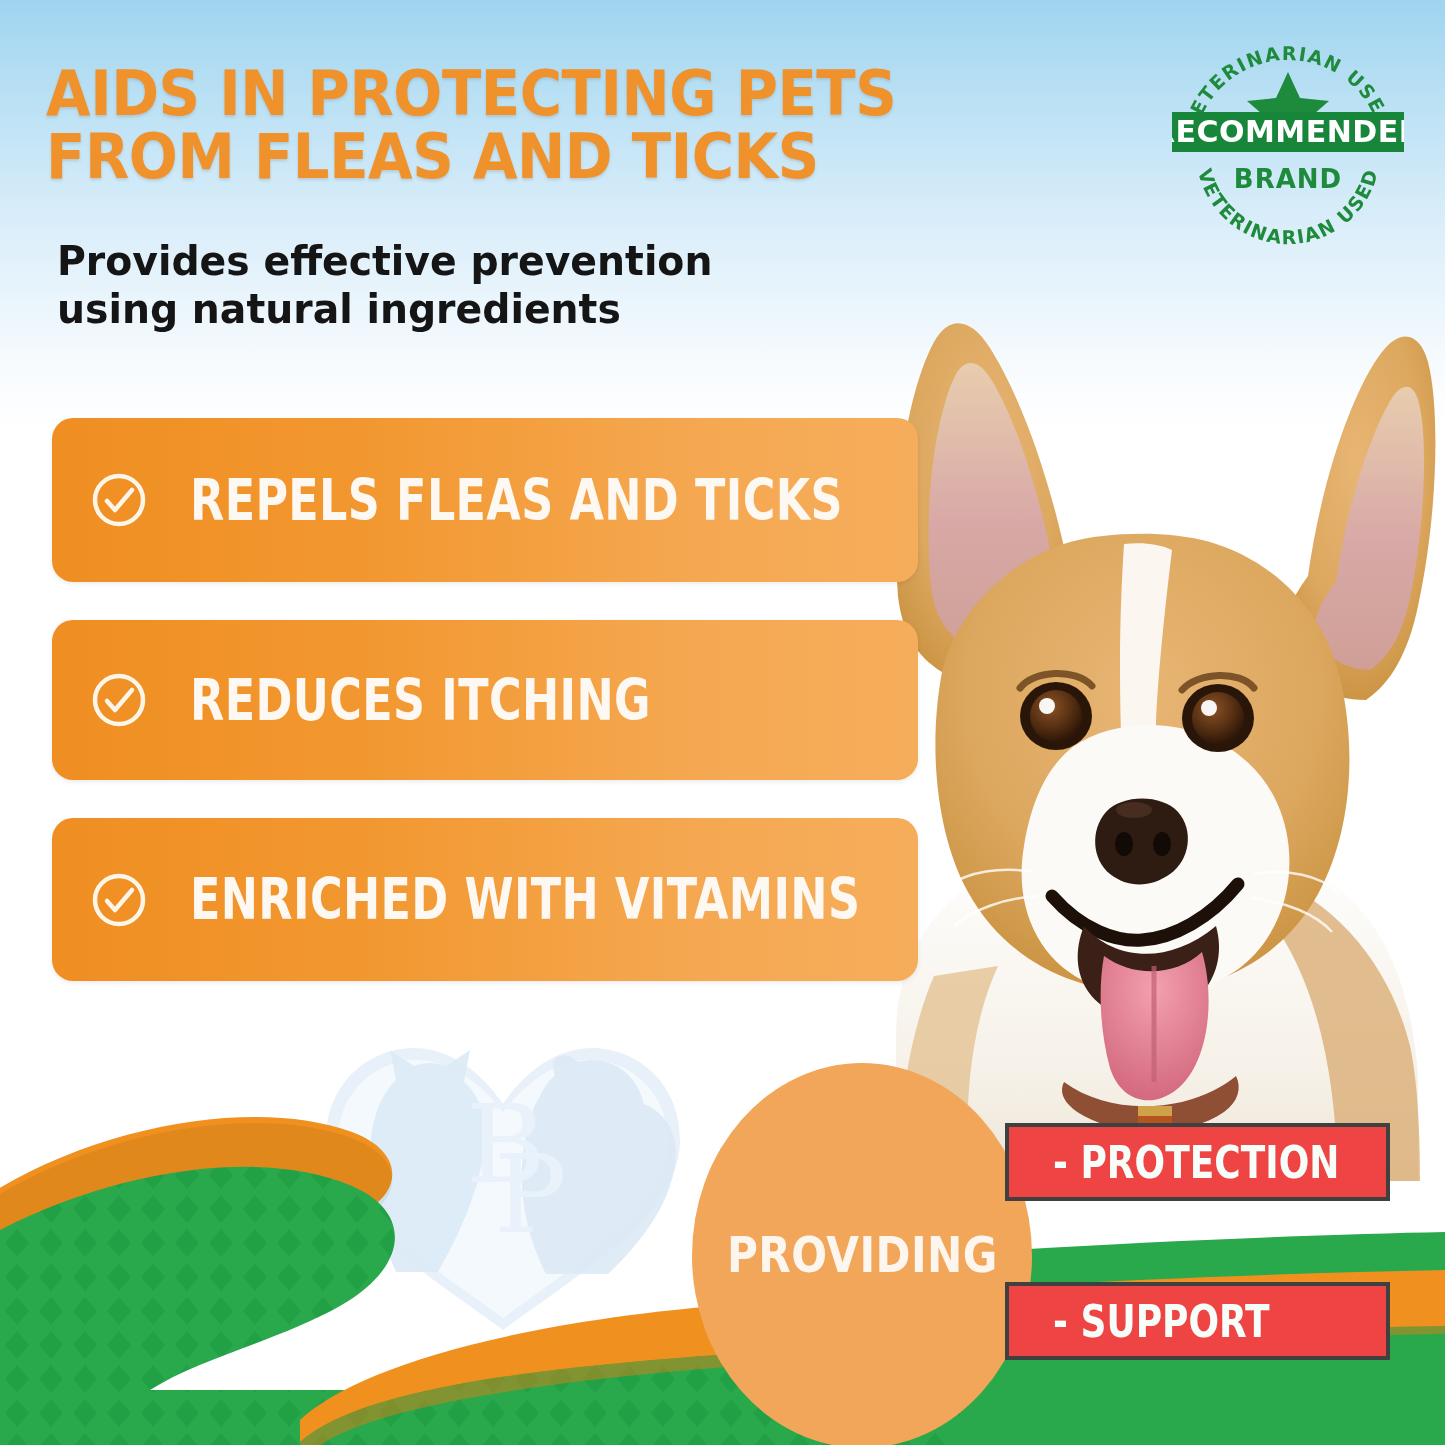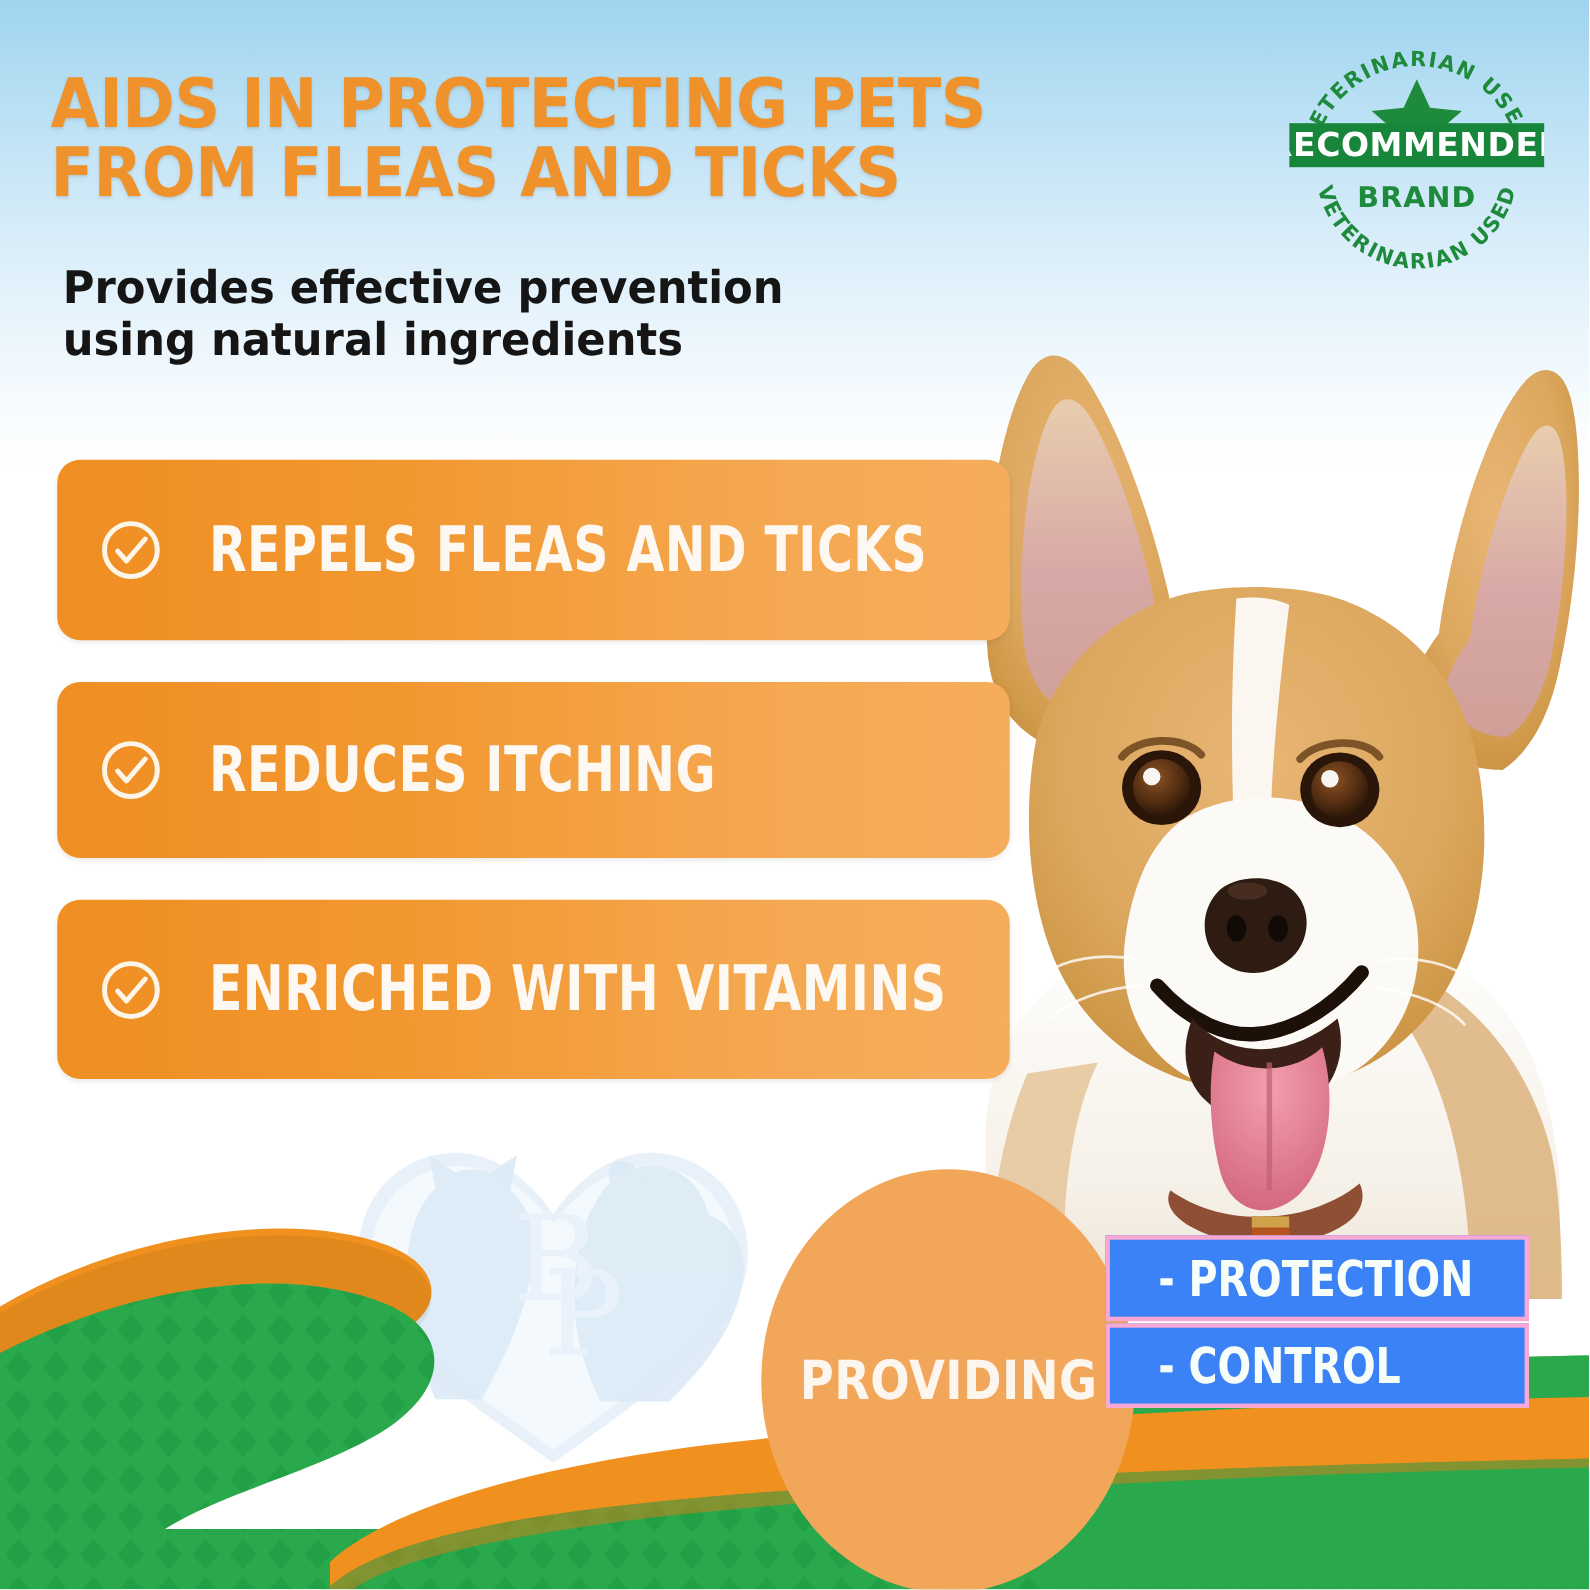--- a/index.html
+++ b/index.html
@@ -121,22 +121,22 @@
     font-size:49px;
     color:#fdf6ee;
     letter-spacing:0.5px;
     transform:scaleX(0.86);
     white-space:nowrap;
   }
 
   
   .gbox {
     position:absolute;
-    background:#3b82f6;
-    border:4px solid #f9a8d4;
+    background:#ef4444;
+    border:4px solid #404040;
     display:flex; align-items:center;
   }
   .gbox.g1 { left:1005px; top:1123px; width:385px; height:78px; }
   .gbox.g2 { left:1005px; top:1203px; width:385px; height:77px; }
   .gbox.g3 { left:1005px; top:1282px; width:385px; height:78px; }
   .gbox-label {
     margin-left:44px;
     font-family:"DejaVu Sans", sans-serif;
     font-weight:bold;
     font-size:45px;
@@ -386,17 +386,17 @@
     <span class="bar-label">ENRICHED WITH VITAMINS</span>
   </div>
 
   <div class="oval">
     <span class="oval-label">PROVIDING</span>
   </div>
 
   <div class="gbox g1">
     <span class="gbox-label">- PROTECTION</span>
   </div>
-  <div class="gbox g2">
-    <span class="gbox-label">- CONTROL</span>
+  <div class="gbox g3">
+    <span class="gbox-label">- SUPPORT</span>
   </div>
 
 </div>
 
 </body></html>

